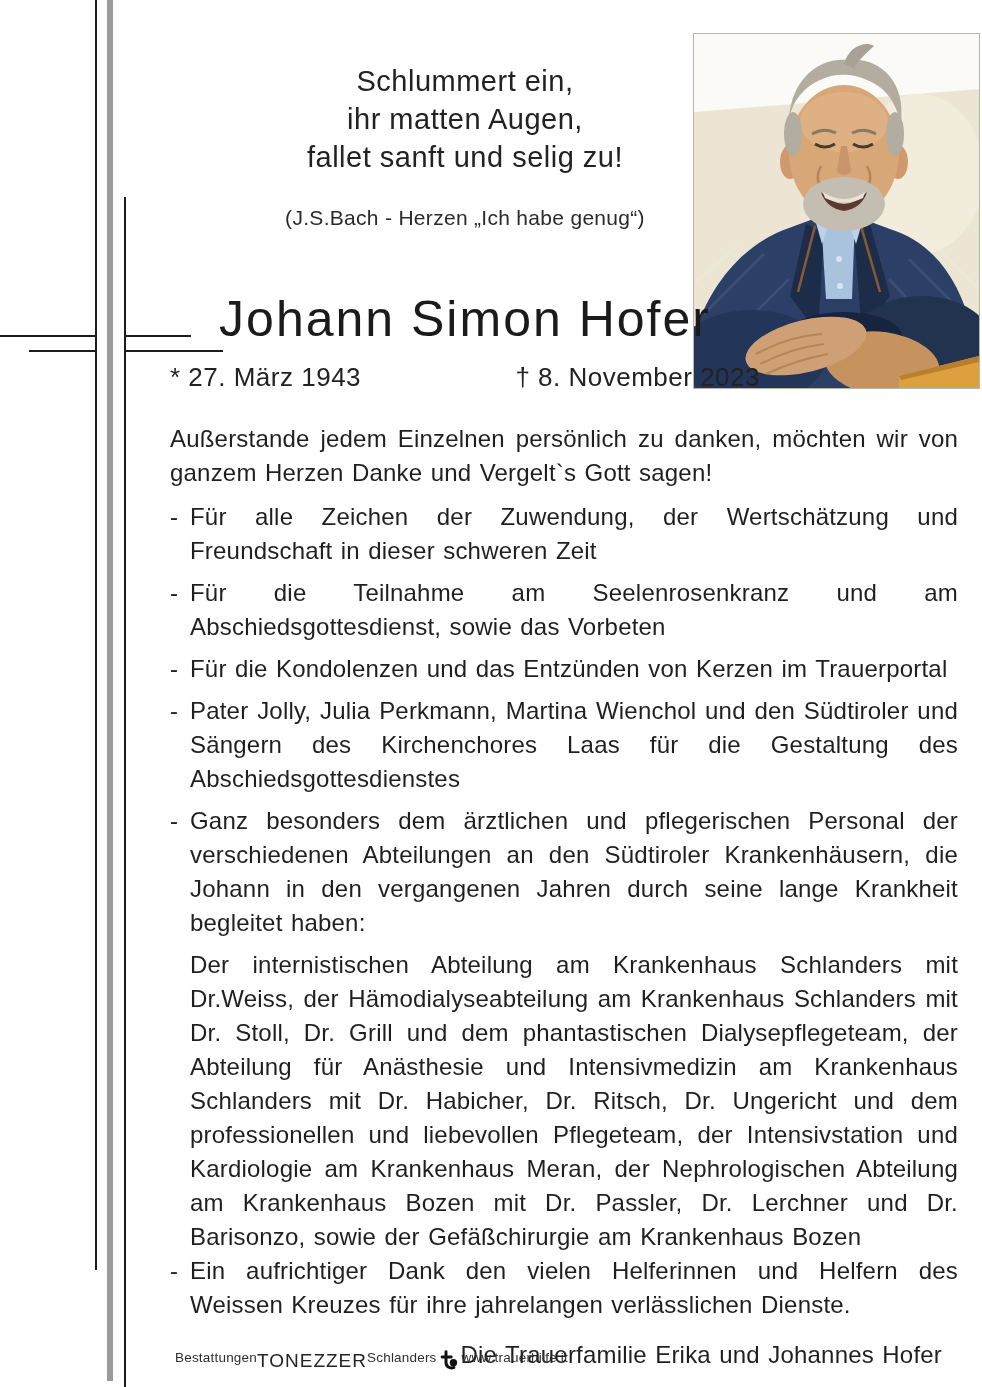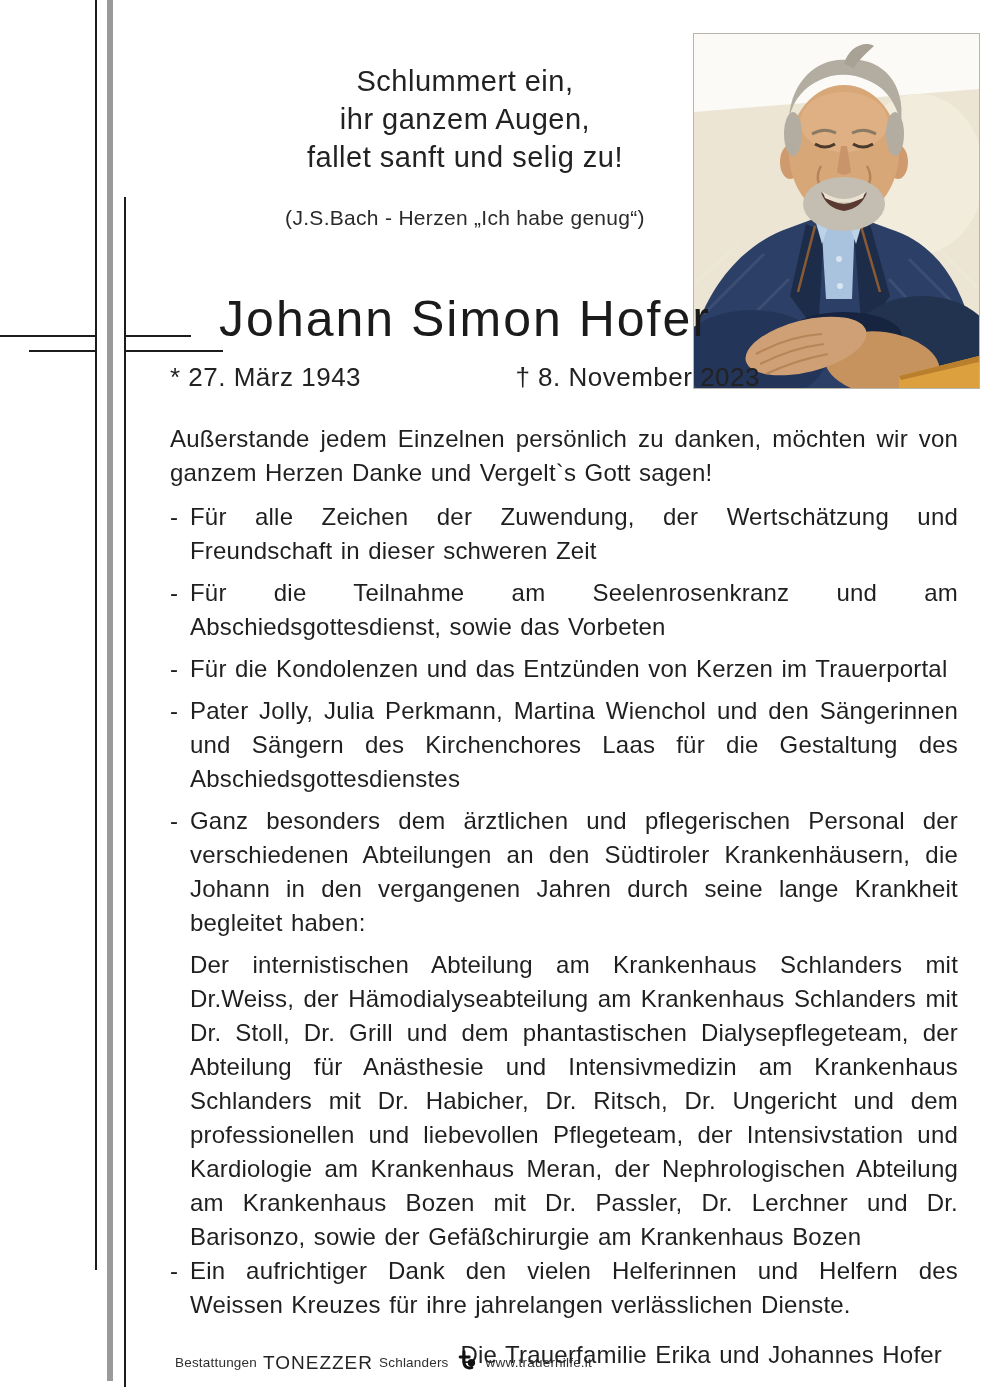--- a/index.html
+++ b/index.html
@@ -60,21 +60,21 @@
   }
   .intro{margin:0 0 10px 0;text-align:justify;}
   .item{display:flex;margin:0 0 8px 0;}
   .dash{flex:0 0 20px;}
   .item-text{flex:1;text-align:justify;}
   .hospital{margin:0 0 0 0;padding-left:20px;text-align:justify;}
   .closing{margin:16px 16px 12px 0;text-align:right;}
   
   .footer{
     position:absolute;left:175px;top:1350px;
-    display:flex;align-items:center;gap:6px;
+    display:flex;align-items:flex-start;gap:0;
     color:#2e2e2e;
   }
   .footer .small{font-size:13.5px;letter-spacing:.2px;}
   .footer .brand{font-size:19px;letter-spacing:1px;color:#242424;}
   .footer .logo{display:inline-block;margin:0 2px;}
 </style>
 </head>
 <body>
 
 <div class="page">
@@ -155,21 +155,21 @@
 
       <ellipse cx="150" cy="170" rx="41" ry="27" fill="#c4bdb1"></ellipse>
       <path d="M127,158 Q150,182 173,158 Q168,174 150,177 Q132,174 127,158 Z" fill="#5a3a30"></path>
       <path d="M129,158 Q150,172 171,158 L169,164 Q150,173 131,164 Z" fill="#e9e2d2"></path>
     </svg>
   </div>
 
   <div class="header-col">
     <div class="poem">
       <div class="poem-line">Schlummert ein,</div>
-      <div class="poem-line">ihr ganzem Augen,</div>
+      <div class="poem-line">ihr matten Augen,</div>
       <div class="poem-line">fallet sanft und selig zu!</div>
     </div>
     <div class="citation">(J.S.Bach - Herzen „Ich habe genug“)</div>
     <h1 class="deceased-name">Johann Simon Hofer</h1>
     <div class="dates">
       <span>* 27. März 1943</span>
       <span>† 8. November 2023</span>
     </div>
   </div>
 
@@ -183,21 +183,21 @@
     <div class="item">
       <span class="dash">-</span>
       <span class="item-text">Für die Teilnahme am Seelenrosenkranz und am Abschiedsgottesdienst, sowie das Vorbeten</span>
     </div>
     <div class="item">
       <span class="dash">-</span>
       <span class="item-text">Für die Kondolenzen und das Entzünden von Kerzen im Trauerportal</span>
     </div>
     <div class="item">
       <span class="dash">-</span>
-      <span class="item-text">Pater Jolly, Julia Perkmann, Martina Wienchol und den Sängerinnen und Sängern des Kirchenchores Laas für die Gestaltung des Abschiedsgottesdienstes</span>
+      <span class="item-text">Pater Jolly, Julia Perkmann, Martina Wienchol und den Südtiroler und Sängern des Kirchenchores Laas für die Gestaltung des Abschiedsgottesdienstes</span>
     </div>
     <div class="item">
       <span class="dash">-</span>
       <span class="item-text">Ganz besonders dem ärztlichen und pflegerischen Personal der verschiedenen Abteilungen an den Südtiroler Krankenhäusern, die Johann in den vergangenen Jahren durch seine lange Krankheit begleitet haben:</span>
     </div>
 
     <p class="hospital">Der internistischen Abteilung am Krankenhaus Schlanders mit Dr.Weiss, der Hämodialyseabteilung am Krankenhaus Schlanders mit Dr. Stoll, Dr. Grill und dem phantastischen Dialysepflegeteam, der Abteilung für Anästhesie und Intensivmedizin am Krankenhaus Schlanders mit Dr. Habicher, Dr. Ritsch, Dr. Ungericht und dem professionellen und liebevollen Pflegeteam, der Intensivstation und Kardiologie am Krankenhaus Meran, der Nephrologischen Abteilung am Krankenhaus Bozen mit Dr. Passler, Dr. Lerchner und Dr. Barisonzo, sowie der Gefäßchirurgie am Krankenhaus Bozen</p>
 
     <div class="item">
       <span class="dash">-</span>

